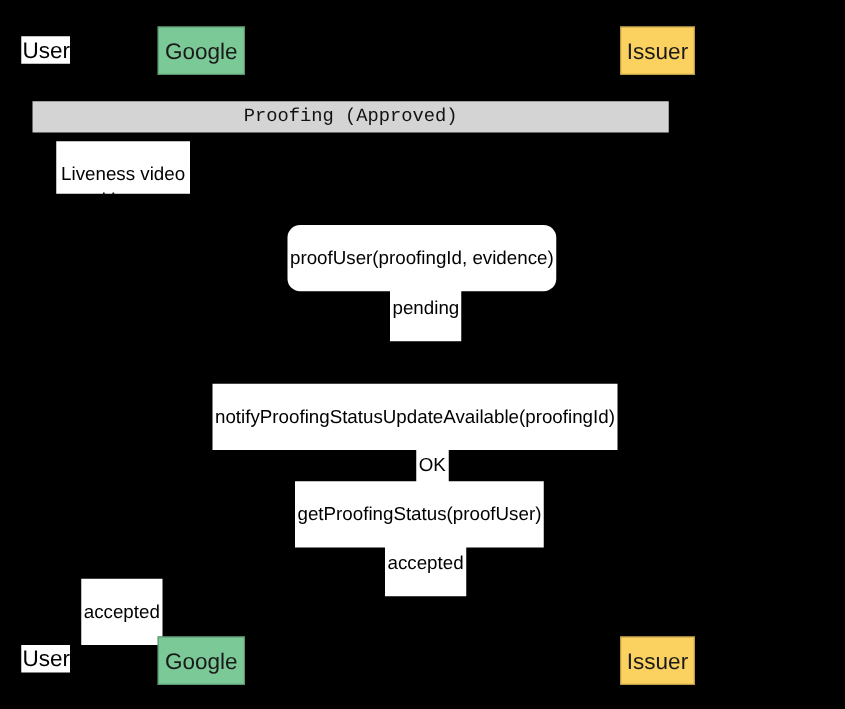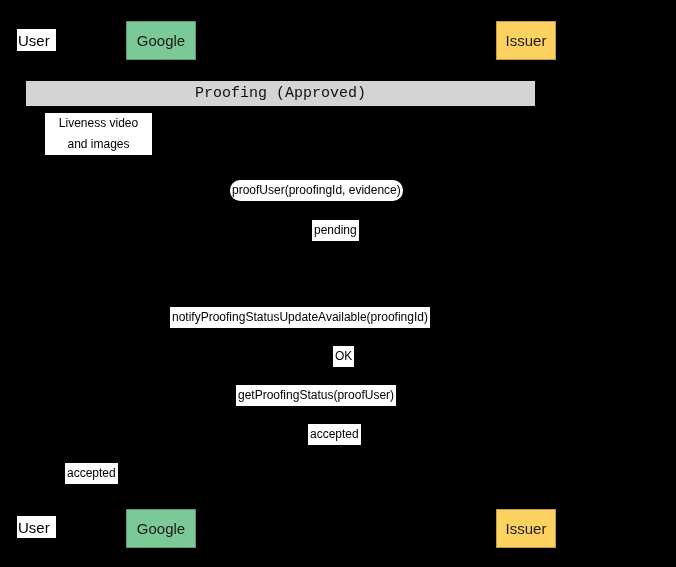--- a/index.html
+++ b/index.html
@@ -16,21 +16,21 @@
     overflow: hidden;
   }
 
   
   .participant {
     position: absolute;
     box-sizing: border-box;
     display: flex;
     align-items: center;
     justify-content: center;
-    font-size: 15px;
+    font-size: 18px;
     line-height: 1;
     color: #1a1a1a;
     white-space: nowrap;
   }
   .participant.filled {
     border: 1px solid rgba(0,0,0,0.25);
     text-align: right;
   }
   .participant.plain {
     background: #FFFFFF;
@@ -51,23 +51,23 @@
     background: #D4D4D4;
     white-space: nowrap;
   }
 
   
   .msg {
     position: absolute;
     box-sizing: border-box;
     background: #FFFFFF;
     color: #000000;
-    font-size: 12px;
+    font-size: 15px;
     line-height: 21px;
-    padding: 0 2px;
+    padding: 16px 2px;
     white-space: nowrap;
   }
   .msg.multiline {
     white-space: normal;
     text-align: center;
     line-height: 21px;
   }
   .msg.tinted {
     background: #F2F2F2;
   }

